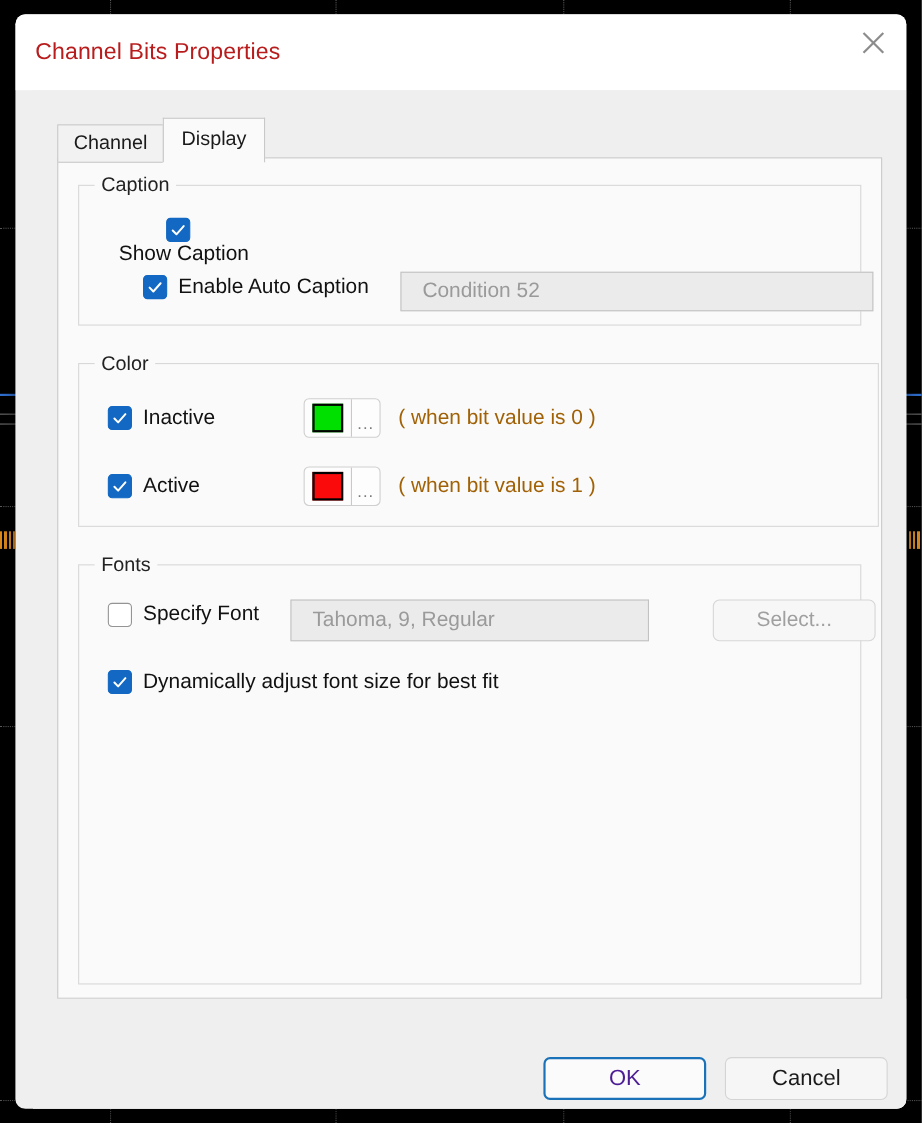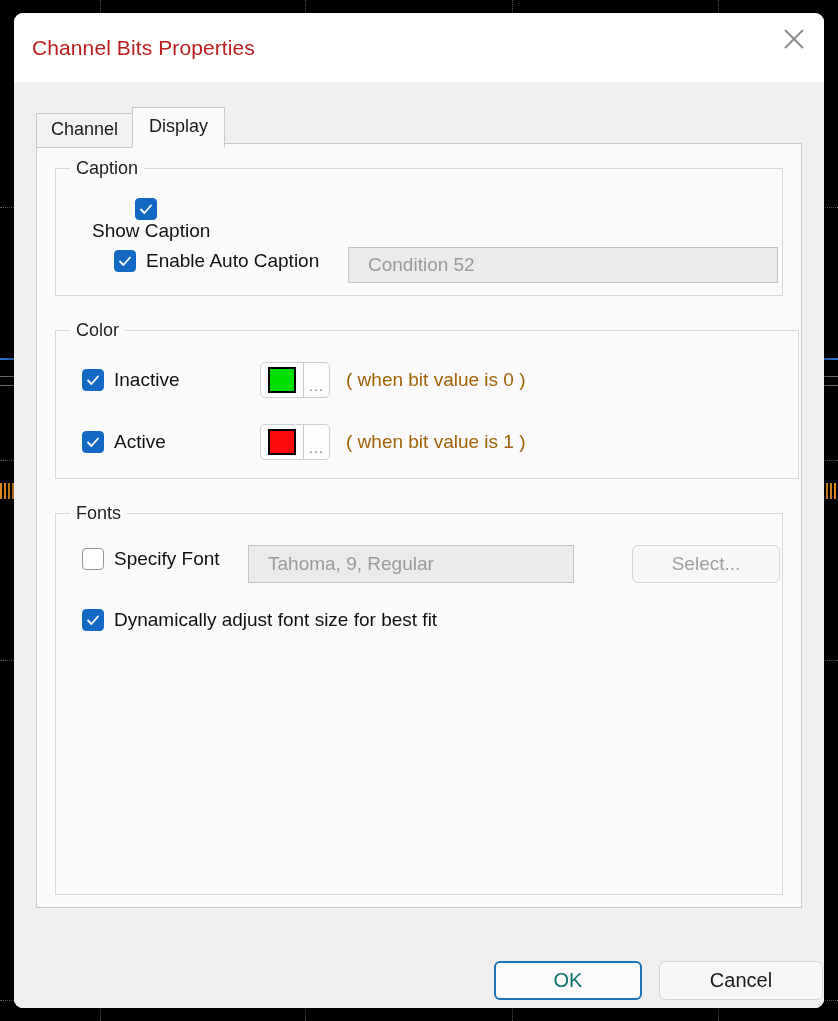--- a/index.html
+++ b/index.html
@@ -94,20 +94,21 @@
     cursor: pointer;
   }
   #close-btn svg { display: block; }
 
   
   #dlg-body {
     flex: 1 1 auto;
     background: #efefef;
     position: relative;
     padding: 0 14px;
+    margin-left: 16px;
   }
 
   
   #tabstrip {
     position: absolute;
     left: 22px;
     top: 25px;
     display: flex;
     align-items: flex-end;
     z-index: 3;
@@ -281,28 +282,28 @@
   #ok-btn {
     position: absolute;
     left: 480px;
     top: 948px;
     width: 148px;
     height: 39px;
     border: 2px solid #1a72b8;
     border-radius: 6px;
     background: #fbfbfb;
     display: flex; align-items: center; justify-content: center;
-    font-size: 20px; color: #0f766e; cursor: pointer;
+    font-size: 20px; color: #4c1d95; cursor: pointer;
     box-sizing: border-box;
   }
   #cancel-btn {
     position: absolute;
     left: 645px;
     top: 948px;
-    width: 164px;
+    width: 148px;
     height: 39px;
     border: 1px solid #d4d4d4;
     border-radius: 6px;
     background: #f6f6f6;
     display: flex; align-items: center; justify-content: center;
     font-size: 20px; color: #1a1a1a; cursor: pointer;
     box-sizing: border-box;
   }
 </style>
 </head>

